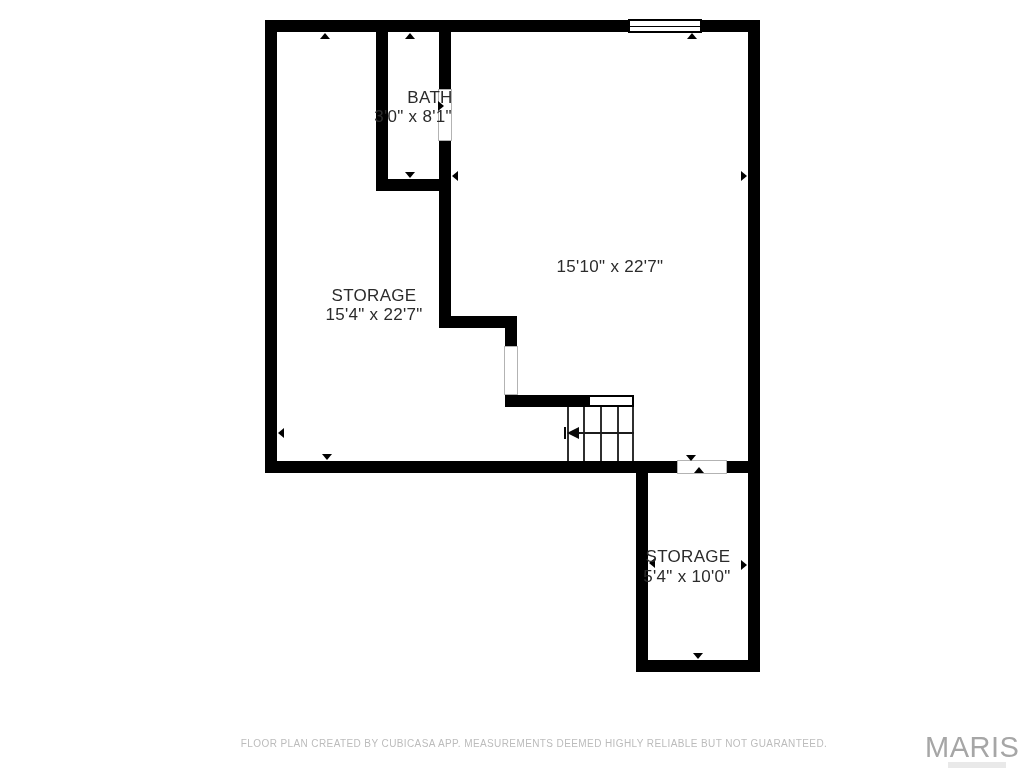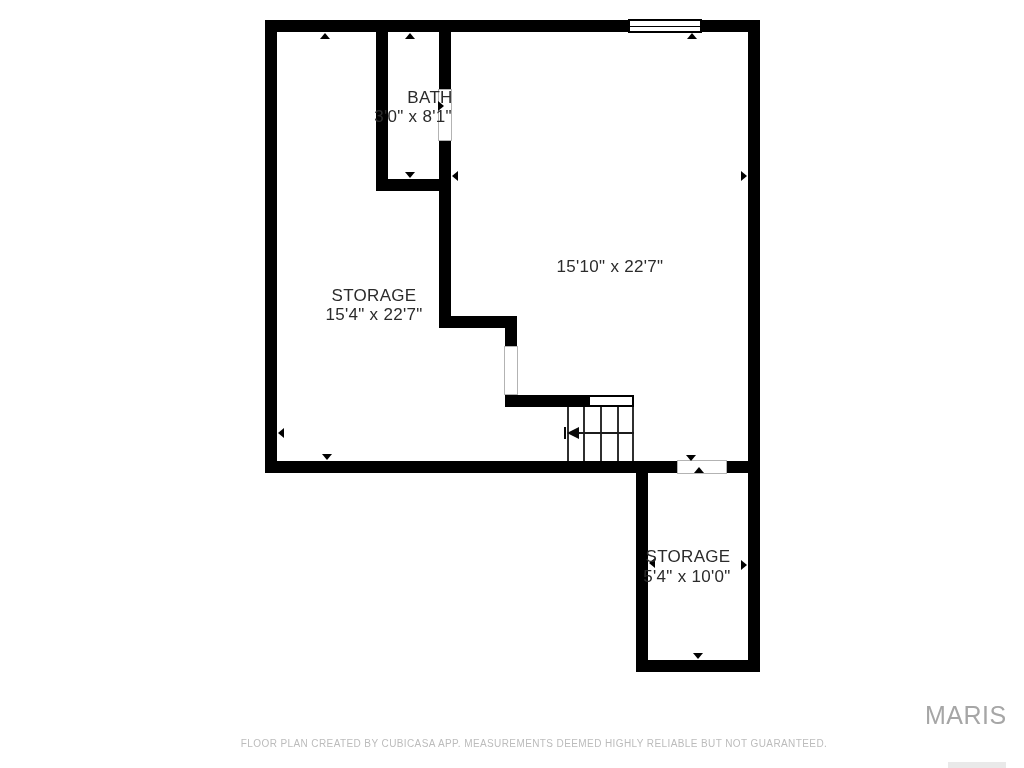--- a/index.html
+++ b/index.html
@@ -26,21 +26,21 @@
 
   
   .arr{position:absolute;width:0;height:0;z-index:3;}
   .arr.up   {border-left:5px solid transparent;border-right:5px solid transparent;border-bottom:6px solid #000;}
   .arr.down {border-left:5px solid transparent;border-right:5px solid transparent;border-top:6px solid #000;}
   .arr.left {border-top:5px solid transparent;border-bottom:5px solid transparent;border-right:6px solid #000;}
   .arr.right{border-top:5px solid transparent;border-bottom:5px solid transparent;border-left:6px solid #000;}
 
   .disclaimer{position:absolute;left:512px;top:738px;transform:translateX(-50%);
        font-size:10px;letter-spacing:.4px;color:#bcbcbc;white-space:nowrap;z-index:5;padding-left:44px;}
-  .watermark{position:absolute;left:925px;top:701px;font-size:25px;letter-spacing:.5px;
+  .watermark{position:absolute;left:925px;top:731px;font-size:29px;letter-spacing:.5px;
        color:#a6a6a6;z-index:5;}
   .watermark-shape{position:absolute;left:948px;top:762px;width:58px;height:6px;
        background:#e9e9e9;z-index:4;}
 </style>
 </head>
 <body>
 
 <div id="plan">
 
   <div class="wall" style="left:265px;top:20px;width:495px;height:12px;"></div>

